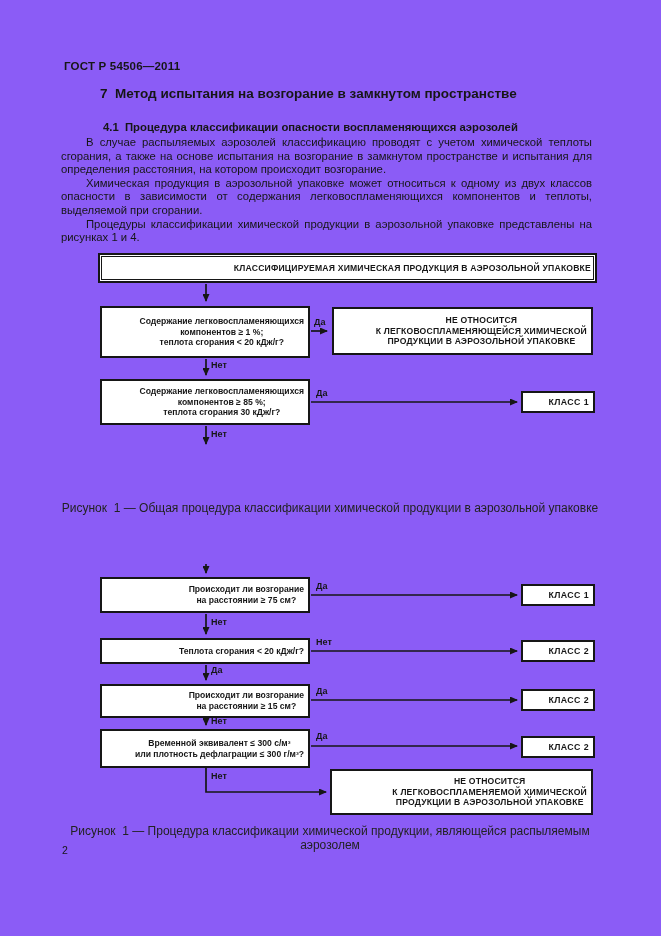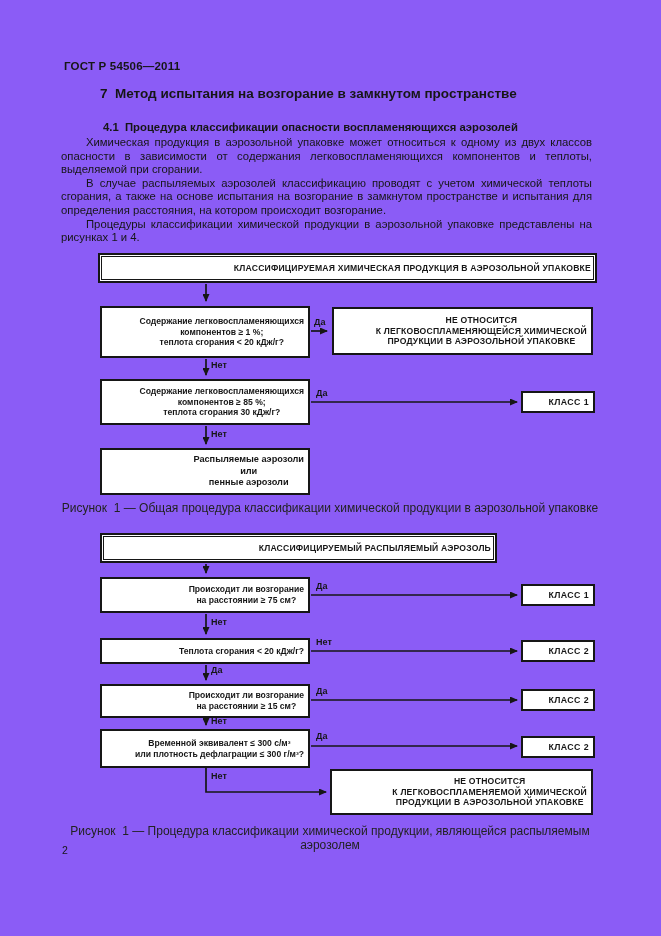--- a/index.html
+++ b/index.html
@@ -31,22 +31,22 @@
 </head>
 <body>
 
 <div class="page">
 
   <div class="gost-num">ГОСТ Р 54506—2011</div>
 
   <div class="textcol">
     <h1>7  Метод испытания на возгорание в замкнутом пространстве</h1>
     <h2>4.1  Процедура классификации опасности воспламеняющихся аэрозолей</h2>
+    <p>В случае распыляемых аэрозолей классификацию проводят с учетом химической теплоты сгорания, а также на основе испытания на возгорание в замкнутом пространстве и испытания для определения расстояния, на котором происходит возгорание.</p>
     <p>Химическая продукция в аэрозольной упаковке может относиться к одному из двух классов опасности в зависимости от содержания легковоспламеняющихся компонентов и теплоты, выделяемой при сгорании.</p>
-    <p>В случае распыляемых аэрозолей классификацию проводят с учетом химической теплоты сгорания, а также на основе испытания на возгорание в замкнутом пространстве и испытания для определения расстояния, на котором происходит возгорание.</p>
     <p>Процедуры классификации химической продукции в аэрозольной упаковке представлены на рисунках 1 и 4.</p>
   </div>
 
   <svg class="arrows" width="661" height="936">
     <defs>
       <marker id="ah" markerUnits="userSpaceOnUse" markerWidth="8" markerHeight="7" refX="7" refY="3.5" orient="auto">
         <path d="M0,0 L8,3.5 L0,7 Z" fill="#161616"></path>
       </marker>
     </defs>
     <g stroke="#161616" stroke-width="1.7" fill="none">
@@ -89,37 +89,28 @@
   <div class="fbox q" style="left:100px;top:379px;width:210px;height:46px;">
     <span>Содержание легковоспламеняющихся
 компонентов ≥ 85 %;
 теплота сгорания 30 кДж/г?</span>
   </div>
 
   <div class="fbox klass" style="left:521px;top:391px;width:74px;height:22px;">
     <span>КЛАСС 1</span>
   </div>
 
-  <div class="fbox result" style="left:100px;top:448px;width:210px;height:47px;">
-    <span>Распыляемые аэрозоли
-или
-пенные аэрозоли</span>
-  </div>
 
   <span class="lbl" style="left:314px;top:317px;">Да</span>
   <span class="lbl" style="left:211px;top:360px;">Нет</span>
   <span class="lbl" style="left:316px;top:388px;">Да</span>
   <span class="lbl" style="left:211px;top:429px;">Нет</span>
 
   <div class="caption" style="top:501px;">Рисунок  1 — Общая процедура классификации химической продукции в аэрозольной упаковке</div>
 
-  <div class="fbox dbl capshead" style="left:100px;top:533px;width:397px;height:30px;">
-    <div class="inner"></div>
-    <span>КЛАССИФИЦИРУЕМЫЙ РАСПЫЛЯЕМЫЙ АЭРОЗОЛЬ</span>
-  </div>
 
   <div class="fbox q" style="left:100px;top:577px;width:210px;height:36px;">
     <span>Происходит ли возгорание
 на расстоянии ≥ 75 см?</span>
   </div>
 
   <div class="fbox klass" style="left:521px;top:584px;width:74px;height:22px;">
     <span>КЛАСС 1</span>
   </div>
 

